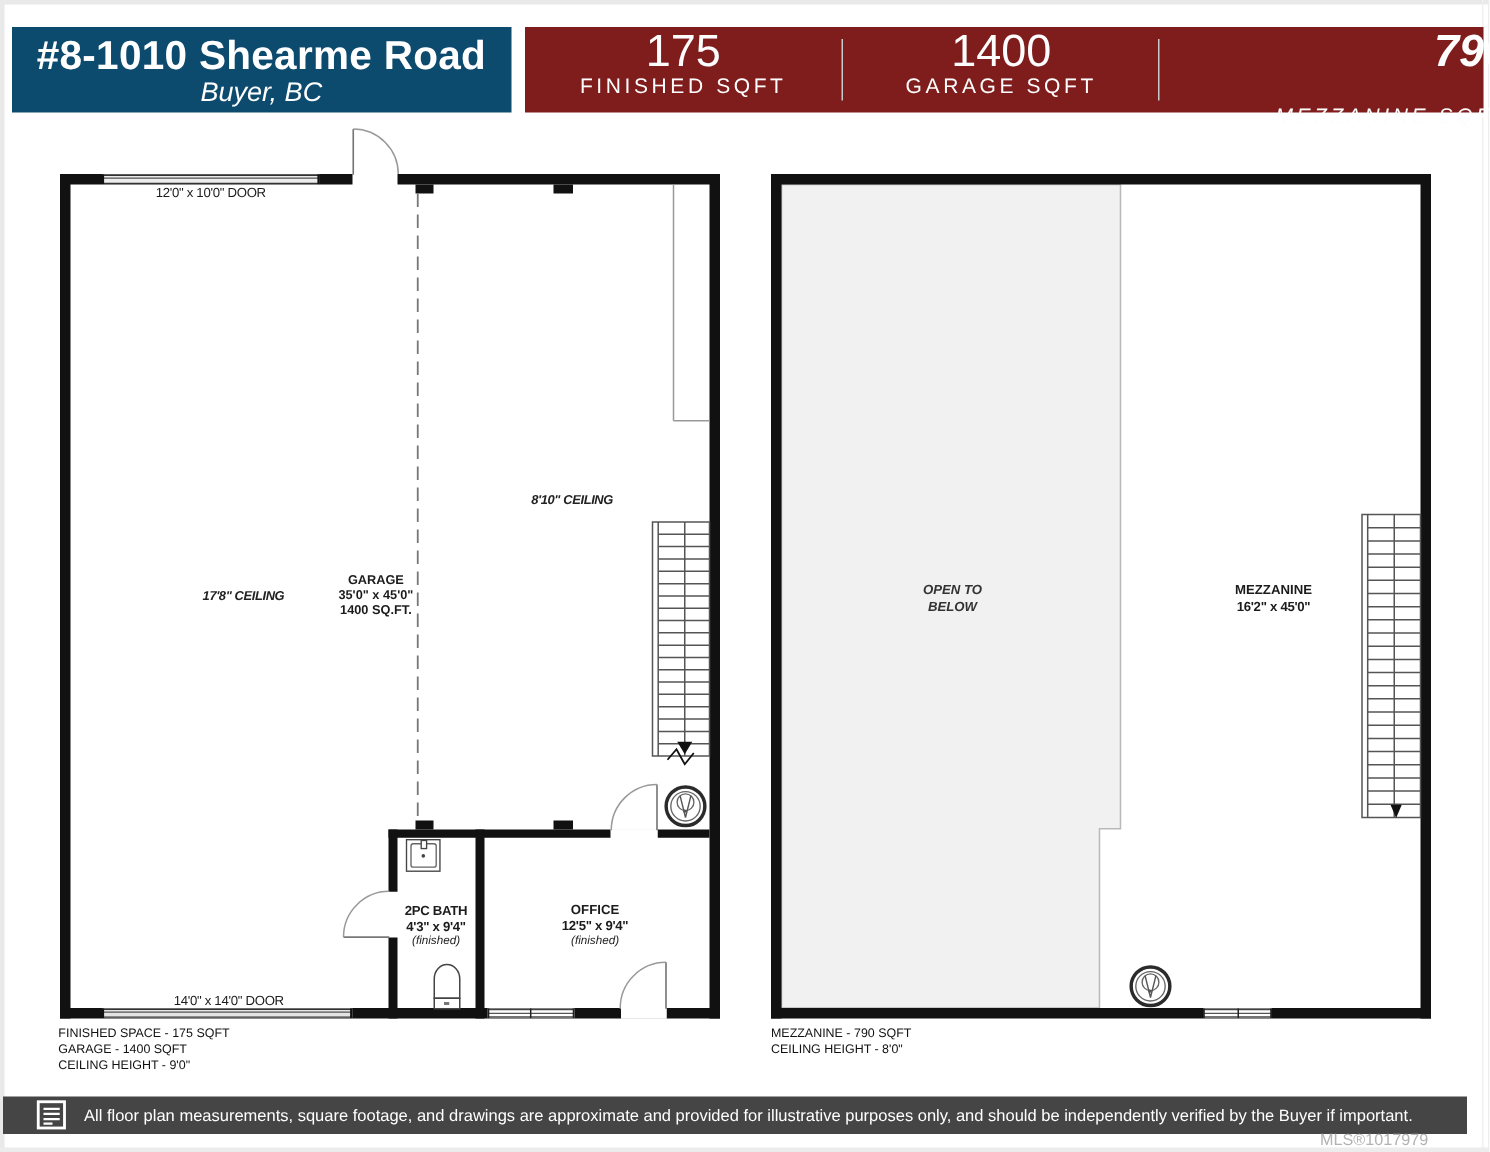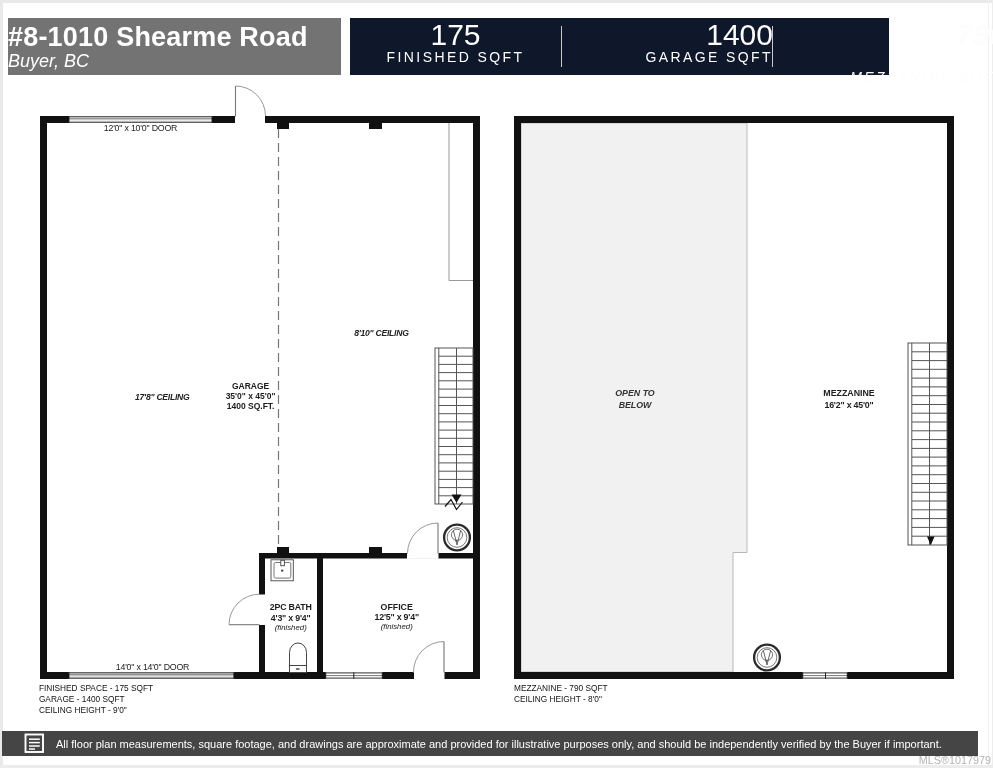--- a/index.html
+++ b/index.html
@@ -12,37 +12,37 @@
 
 <div class="abs" style="left:0;top:0;width:993px;height:2.5px;background:#e9e9e9;"></div>
 
 <div class="abs" style="left:0;top:0;width:2.5px;height:768px;background:#e9e9e9;"></div>
 
 <div class="abs" style="left:987.5px;top:0;width:1.5px;height:768px;background:#f0f0f0;"></div>
 <div class="abs" style="left:991.5px;top:0;width:1.5px;height:768px;background:#ededed;"></div>
 
 <div class="abs" style="left:0;top:764.8px;width:993px;height:3.2px;background:#ececec;"></div>
 
-<div class="abs" style="left:8px;top:17.5px;width:332.5px;height:57px;background:#737373;color:#fff;text-align:left;">
+<div class="abs" style="left:8px;top:17.5px;width:332.5px;height:57px;background:#0c4a6e;color:#fff;text-align:center;">
 
   <div style="font-size:27px;font-weight:700;line-height:29px;margin-top:5px;letter-spacing:0.2px;">#8-1010 Shearme Road</div>
 
   <div style="font-size:18px;font-style:italic;line-height:19px;">Buyer, BC</div>
 </div>
 
-<div class="abs" style="left:350px;top:17.5px;width:539px;height:57px;background:#0f172a;color:#fdfdfd;">
+<div class="abs" style="left:350px;top:17.5px;width:639px;height:57px;background:#7f1d1d;color:#fdfdfd;">
 
   <div class="abs" style="left:0;top:0;width:211px;height:57px;text-align:center;">
     <div style="font-size:30px;line-height:30px;margin-top:2.5px;">175</div>
     <div style="font-size:14px;letter-spacing:2.4px;line-height:15px;">FINISHED SQFT</div>
   </div>
 
   <div class="abs" style="left:211px;top:8px;width:1px;height:41px;background:#c9c9c9;"></div>
 
-  <div class="abs" style="left:212px;top:0;width:211px;height:57px;text-align:right;">
+  <div class="abs" style="left:212px;top:0;width:211px;height:57px;text-align:center;">
     <div style="font-size:30px;line-height:30px;margin-top:2.5px;">1400</div>
     <div style="font-size:14px;letter-spacing:2.4px;line-height:15px;">GARAGE SQFT</div>
   </div>
 
   <div class="abs" style="left:422px;top:8px;width:1px;height:41px;background:#c9c9c9;"></div>
 
   <div class="abs" style="left:446px;top:0;width:210px;height:57px;text-align:right;font-style:italic;">
     <div style="font-size:30px;font-weight:700;line-height:30px;margin-top:2.5px;">790</div>
     <div style="font-size:14px;letter-spacing:2.4px;line-height:15px;margin-top:20px;">MEZZANINE SQFT</div>
   </div>
@@ -276,13 +276,13 @@
 <svg class="abs" style="left:24px;top:732.5px;" width="21" height="21" viewBox="0 0 21 21">
   <rect x="1.5" y="1.5" width="17.5" height="17.5" fill="none" stroke="#fff" stroke-width="1.9"></rect>
   <line x1="5" y1="6.2" x2="15.8" y2="6.2" stroke="#fff" stroke-width="1.5"></line>
   <line x1="5" y1="9.6" x2="15.8" y2="9.6" stroke="#fff" stroke-width="1.5"></line>
   <line x1="5" y1="13" x2="15.8" y2="13" stroke="#fff" stroke-width="1.5"></line>
   <line x1="5" y1="16" x2="11" y2="16" stroke="#fff" stroke-width="1.5"></line>
 </svg>
 
 <div class="abs" style="left:56px;top:737.5px;white-space:nowrap;font-size:11px;color:#fff;">All floor plan measurements, square footage, and drawings are approximate and provided for illustrative purposes only, and should be independently verified by the Buyer if important.</div>
 
-<div class="abs" style="left:880px;top:754px;width:111px;font-size:10.8px;color:#b3b3b3;text-align:right;">MLS®1017979</div>
+<div class="abs" style="left:880px;top:754px;width:111px;font-size:10.8px;color:#b3b3b3;text-align:left;">MLS®1017979</div>
 
 </body></html>

